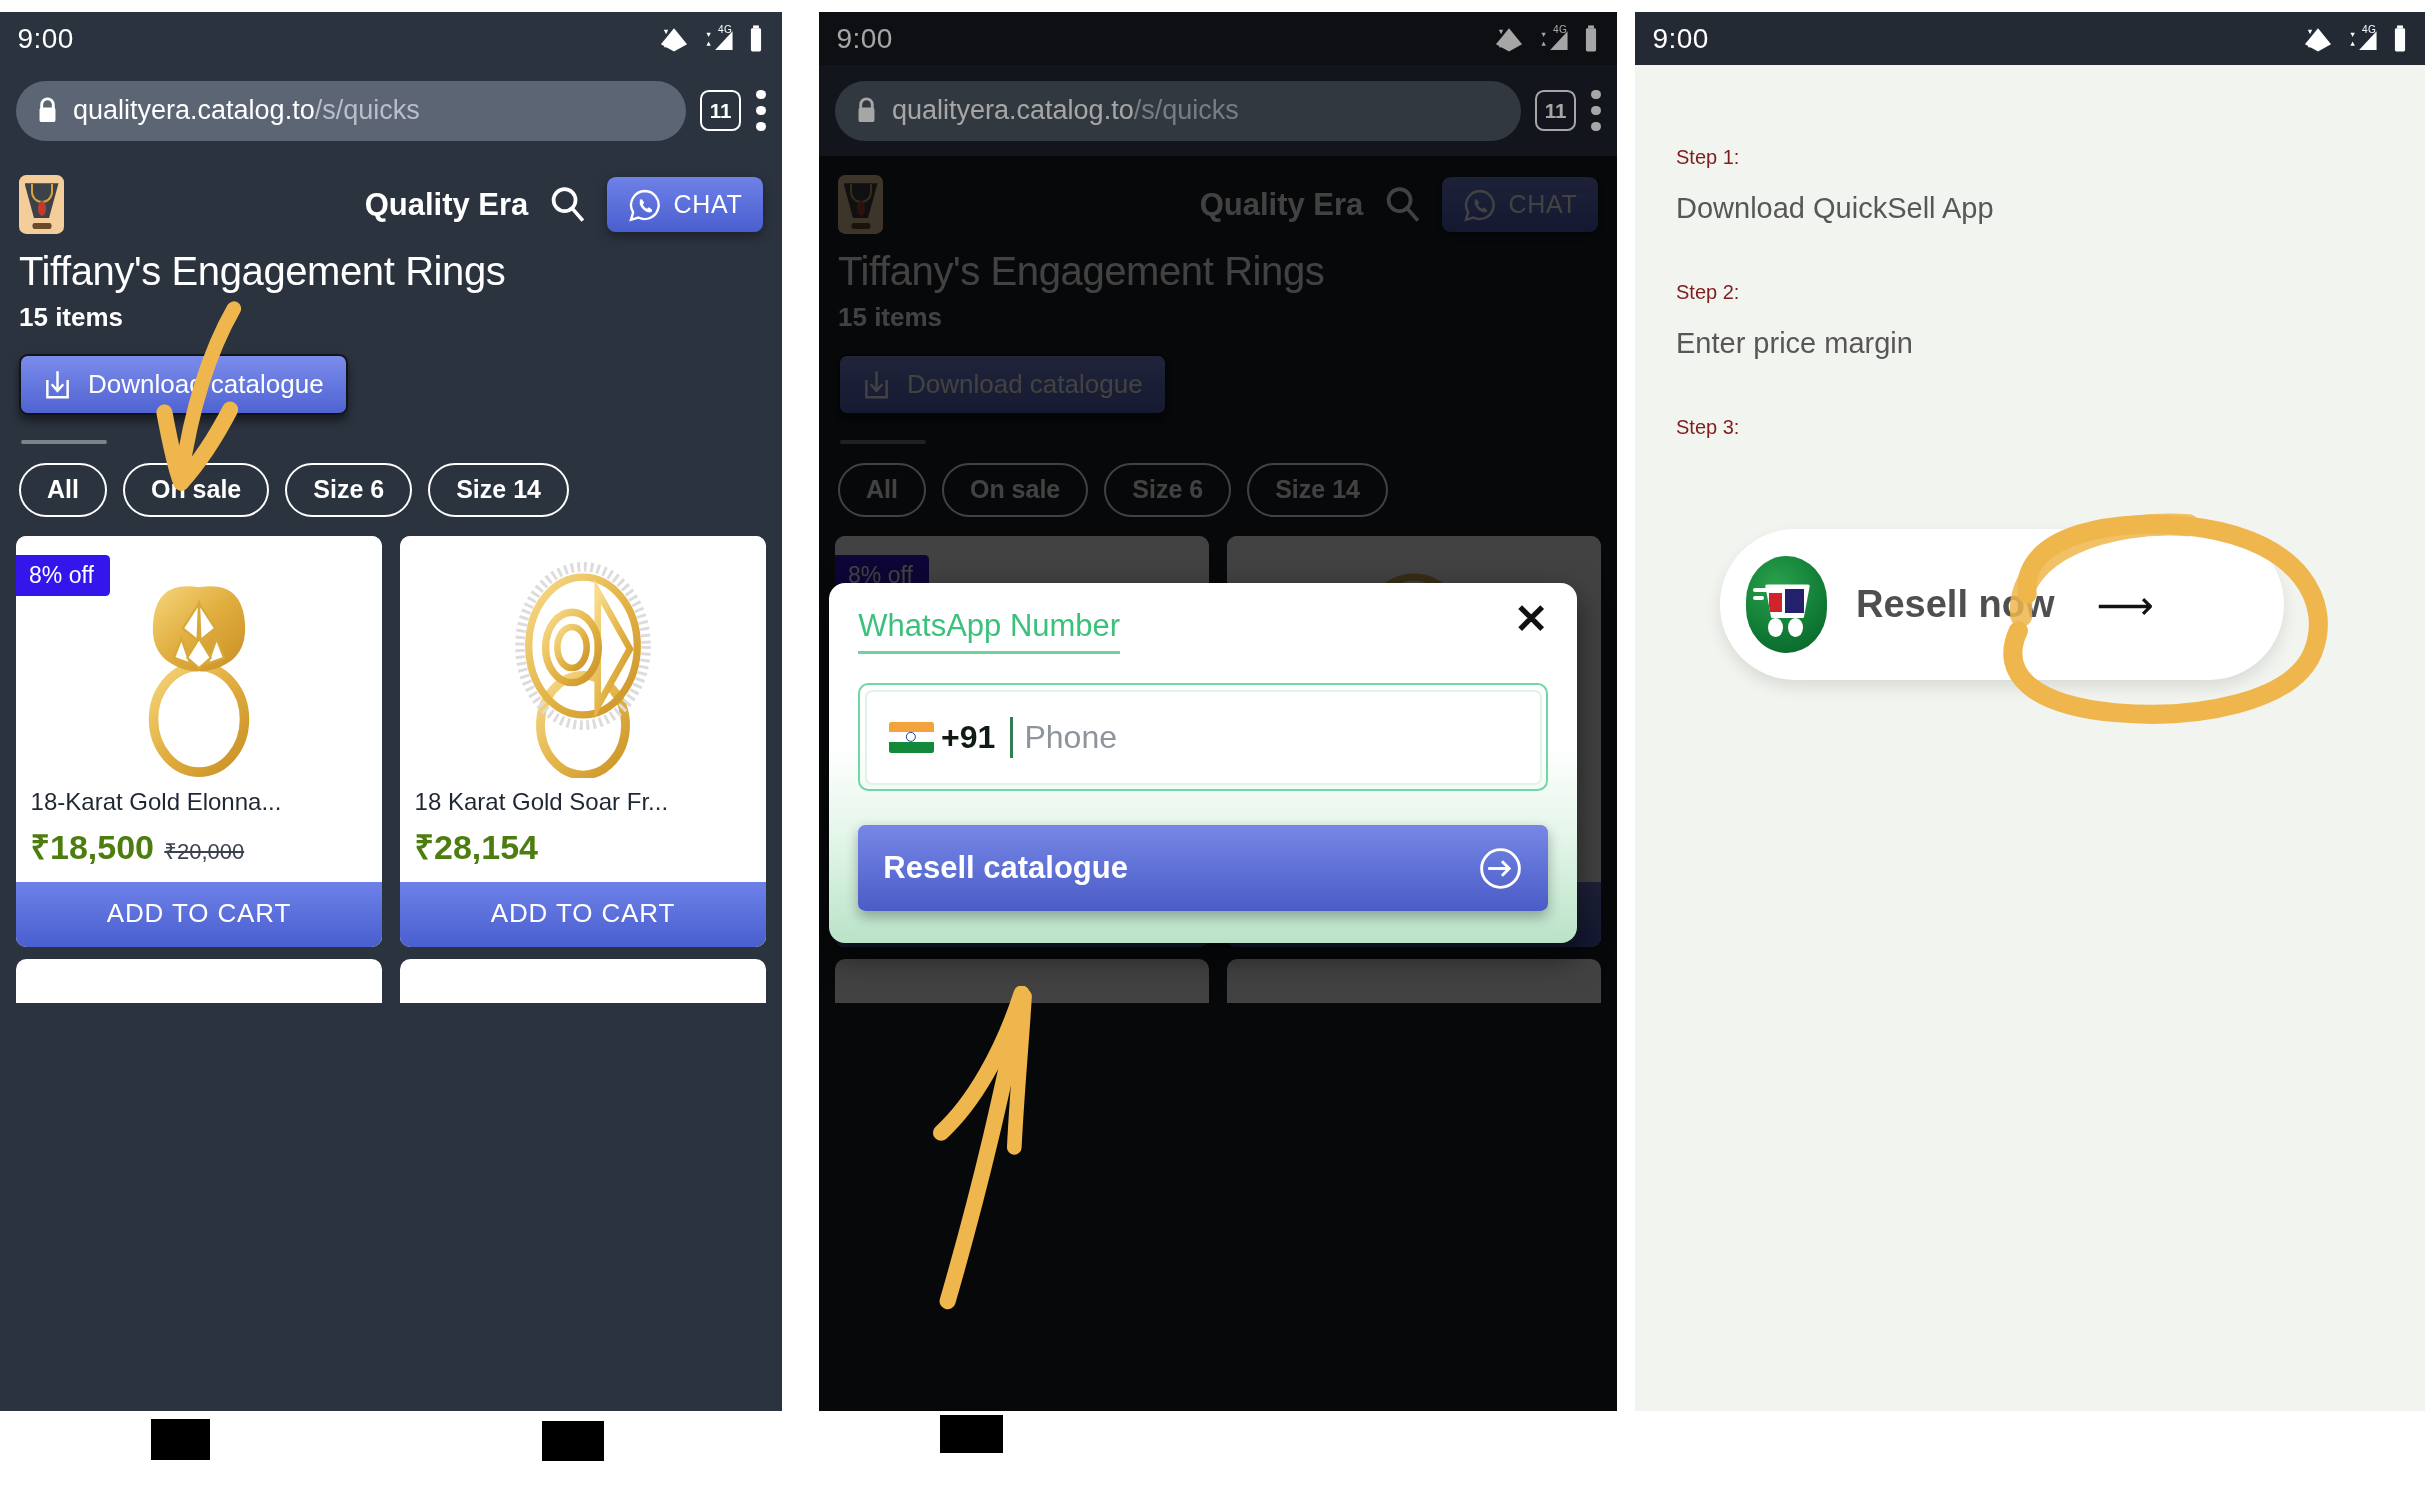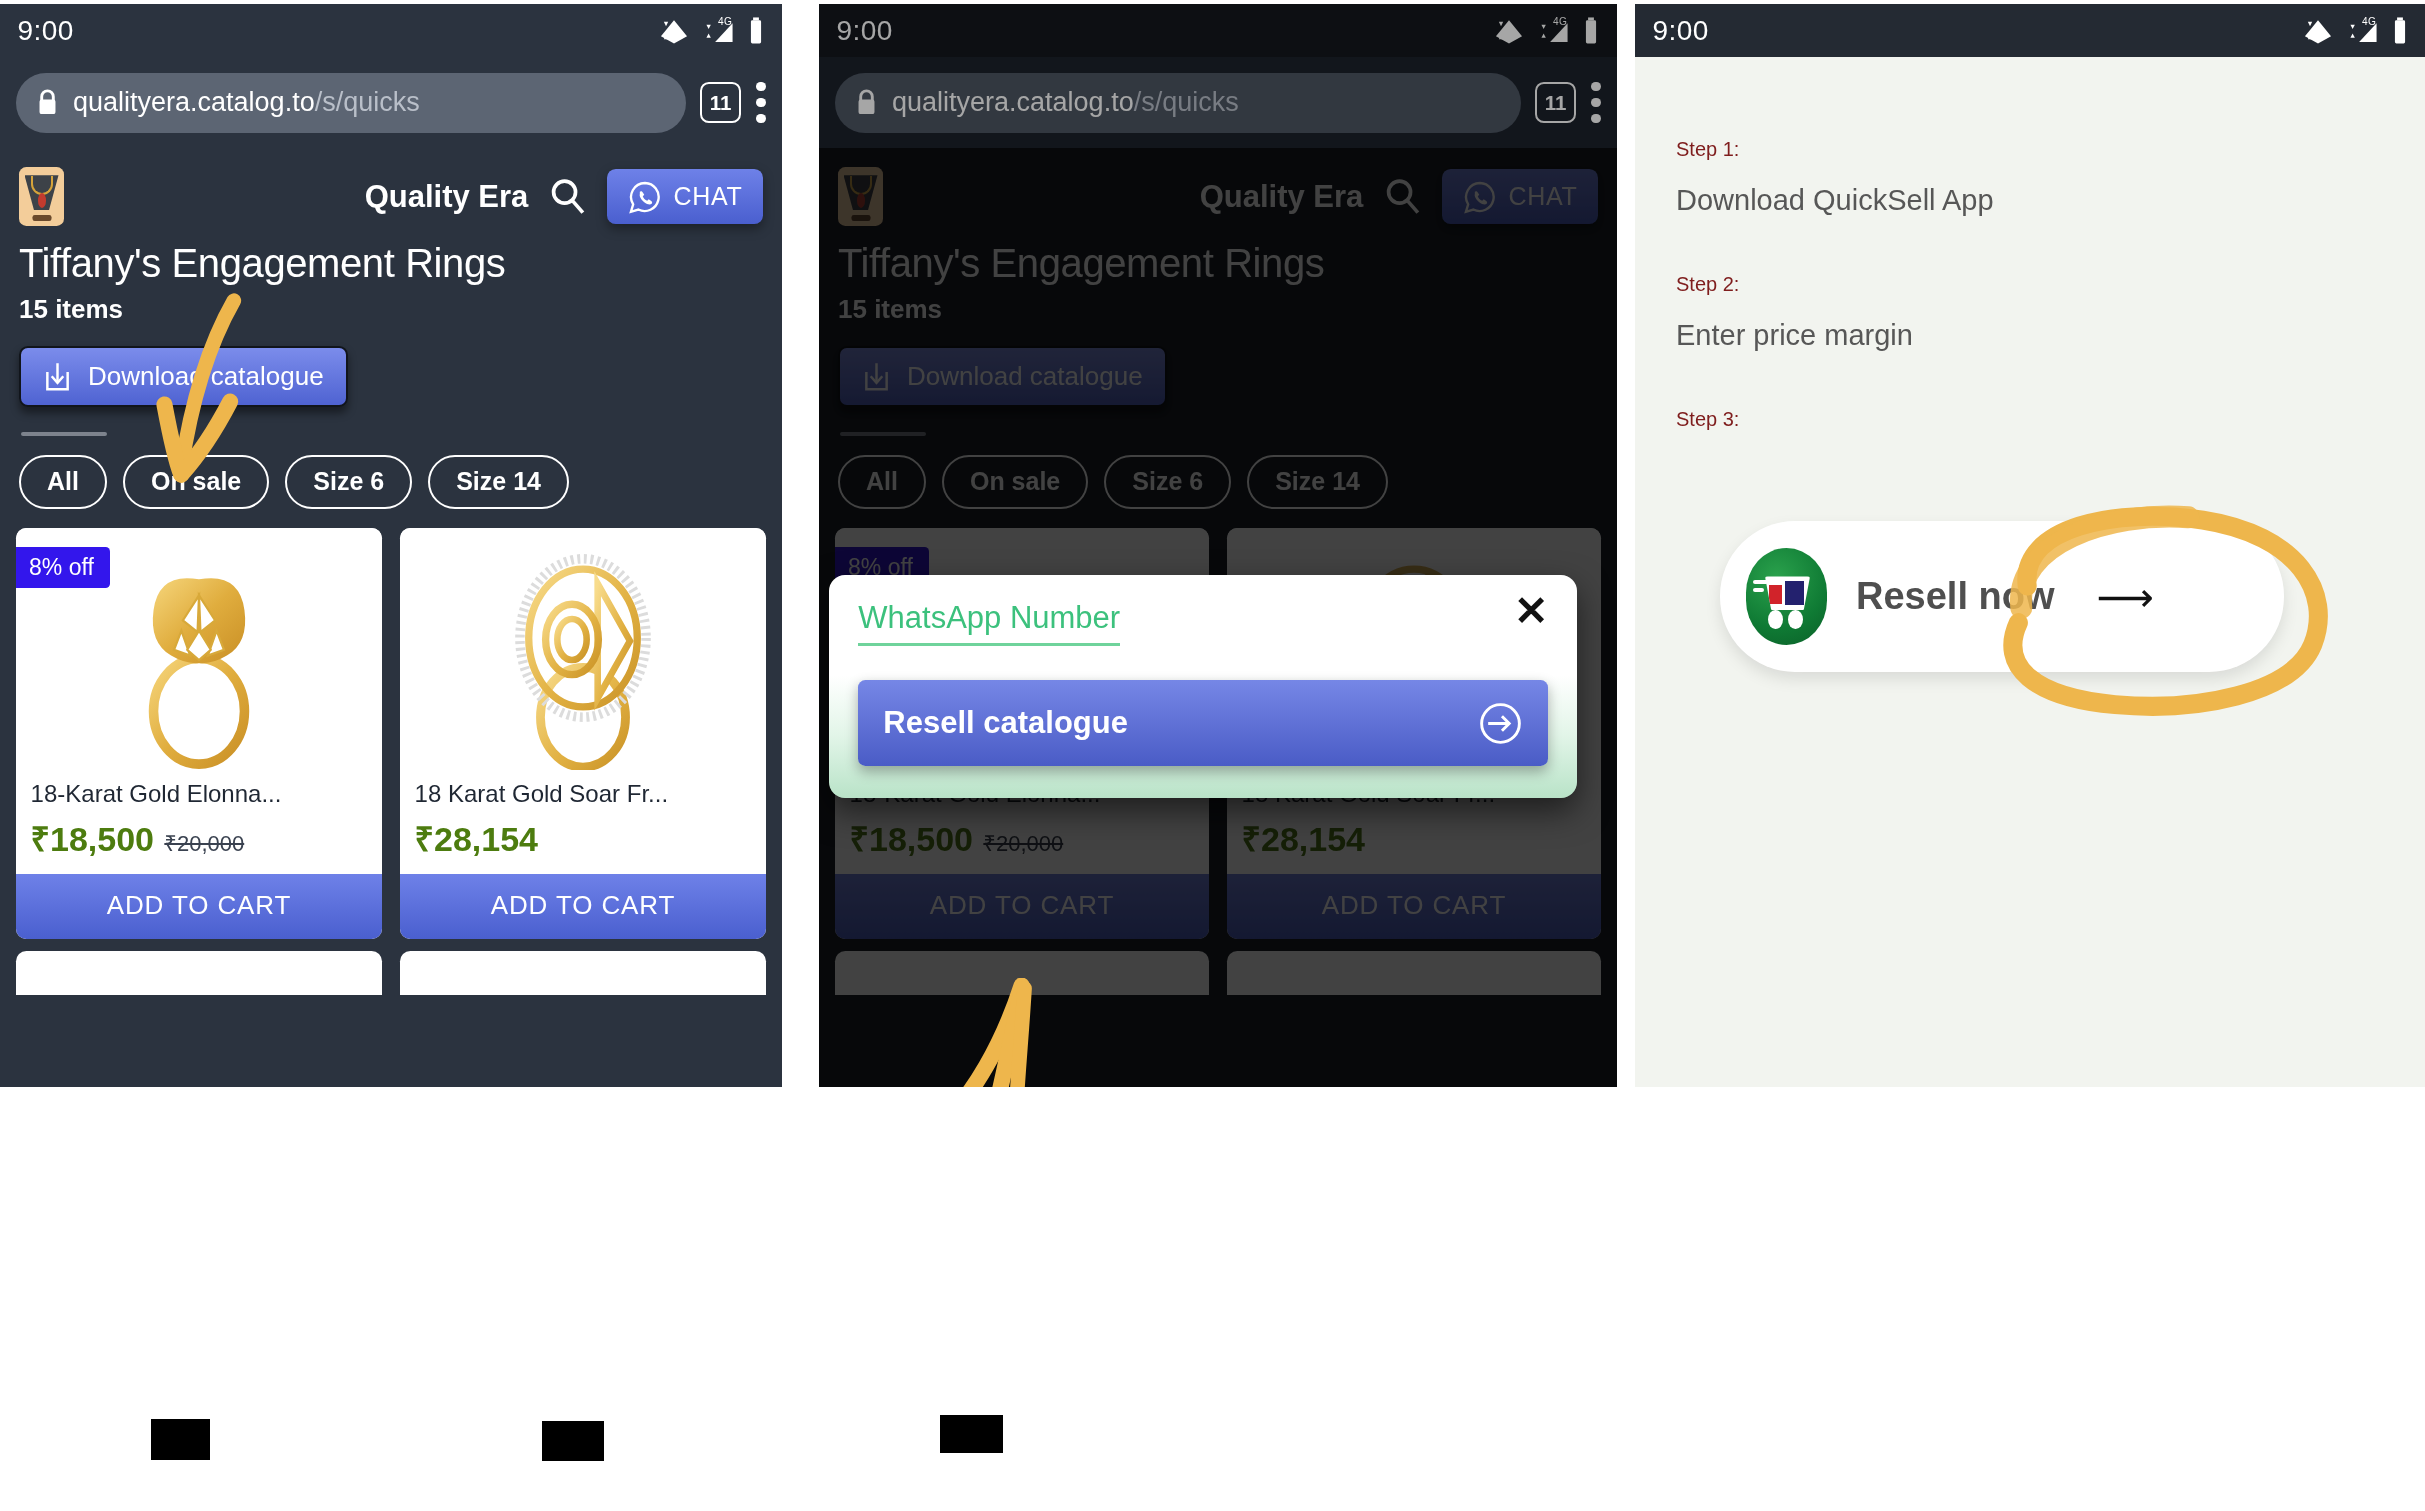--- a/index.html
+++ b/index.html
@@ -4,21 +4,21 @@
 <style>
   * { box-sizing: border-box; margin:0; padding:0; }
   html,body{ background:#ffffff; }
   body{
     width:2426px; height:1512px;
     font-family:"Liberation Sans", sans-serif;
     position:relative; overflow:hidden;
   }
 
   
-  .panel{ position:absolute; top:4px; height:1083px; overflow:hidden; }
+  .panel{ position:absolute; top:12px; height:1399px; overflow:hidden; }
   #panel-1{ left:0px;    width:782px; background:#2b333f; }
   #panel-2{ left:819px; width:798px; background:#0b0d10; }
   #panel-3{ left:1635px; width:791px; background:#f2f4ef; }
 
   
   .statusbar{
     height:53px; display:flex; align-items:center;
     justify-content:space-between; padding:0 17.6px;
     color:#ffffff; font-size:28px; font-weight:400;
     letter-spacing:0.4px;
@@ -510,20 +510,33 @@
     </div>
   </div>
 
   <div class="scrim"></div>
 
   <div class="modal">
     <div class="modal-head">
       <div class="modal-x">✕</div>
       <div class="modal-label">WhatsApp Number</div>
     </div>
+    <div class="phonebox">
+      <div class="phonebox-in">
+        <span class="flag">
+            <i class="s1"></i>
+            <i class="s2"></i>
+            <i class="s3"></i>
+            <span class="wheel"></span>
+          </span>
+        <span class="ccode">+91</span>
+        <span class="caret"></span>
+        <span class="phplaceholder">Phone</span>
+      </div>
+    </div>
     <div class="resellbtn">
       <span>Resell catalogue</span>
       <svg width="45" height="45" viewBox="0 0 62 62">
           <circle cx="31" cy="31" r="26" stroke="#fff" stroke-width="4" fill="none"></circle>
           <line x1="14" y1="31" x2="42" y2="31" stroke="#fff" stroke-width="4"></line>
           <path d="M33 21 l10 10 -10 10" stroke="#fff" stroke-width="4" fill="none"></path>
         </svg>
     </div>
   </div>
 

